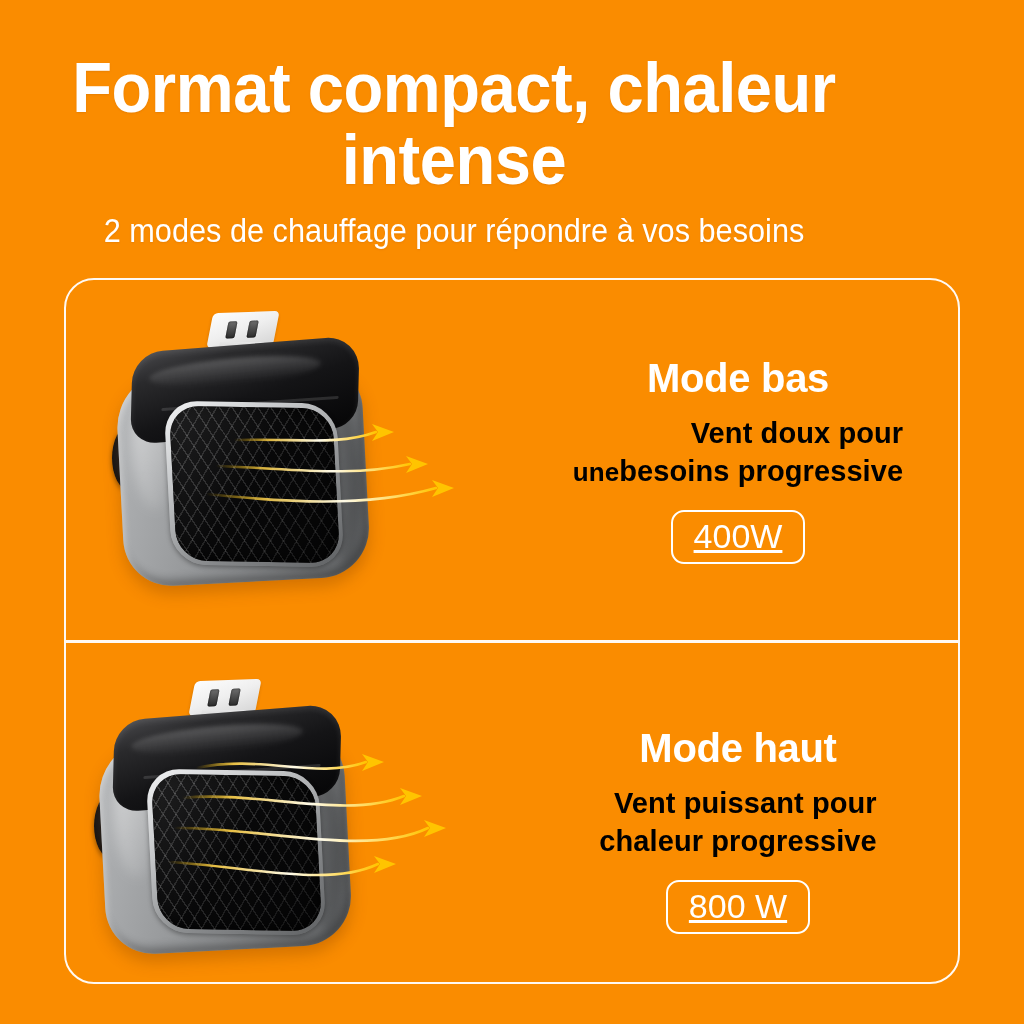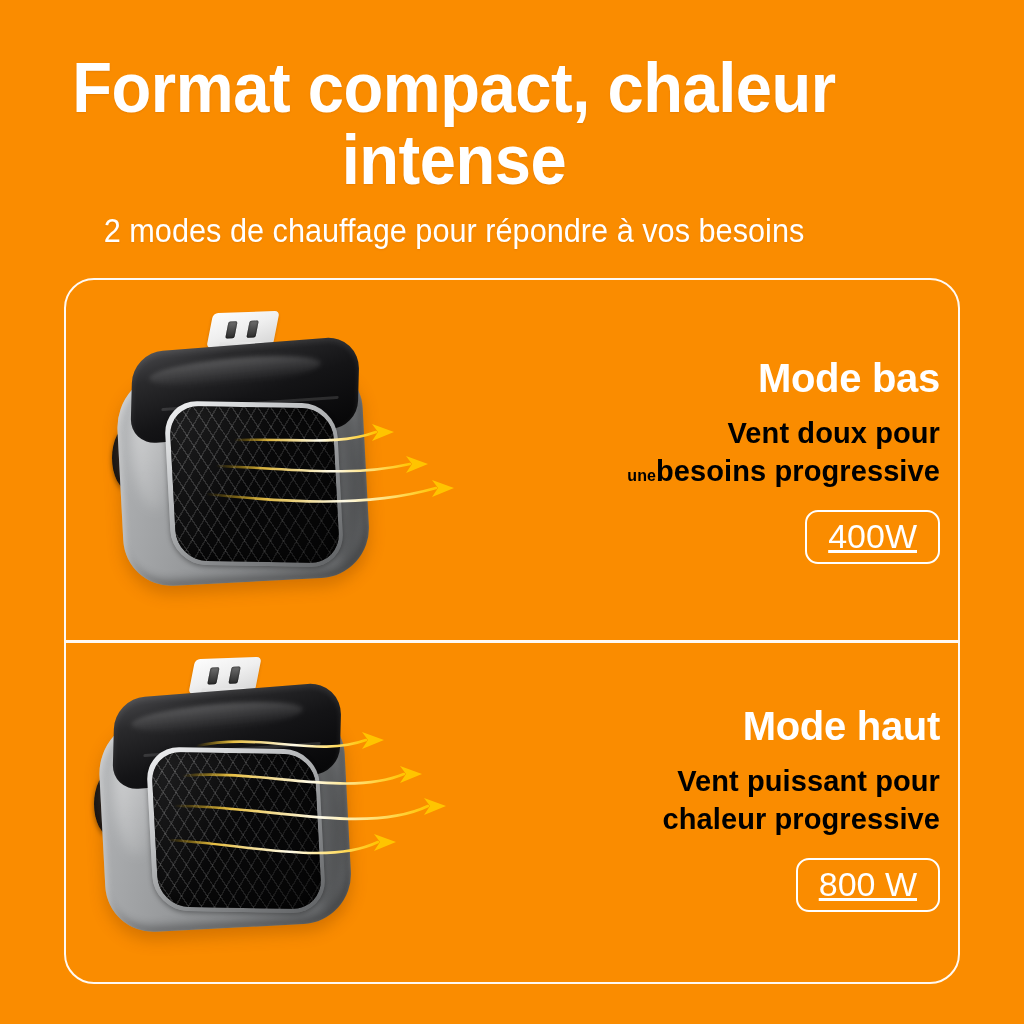--- a/index.html
+++ b/index.html
@@ -50,56 +50,56 @@
   }
 
   .mode-row {
     position:absolute;
     left:0; width:896px;
     height:360px;
     display:flex;
     align-items:center;
   }
   .row-low  { top:0; }
-  .row-high { top:348px; }
+  .row-high { top:370px; }
 
   .device-col {
     width:470px; height:100%;
     position:relative;
     flex:none;
   }
   .text-col {
     flex:1;
     height:100%;
     position:relative;
     padding-right:22px;
     display:flex;
     flex-direction:column;
     justify-content:center;
-    align-items:flex-end;
+    align-items:center;
   }
 
   .mode-title {
     font-size:40px;
     font-weight:700;
     color:#fff;
     letter-spacing:-0.3px;
     text-align:right;
     white-space:nowrap;
   }
   .mode-desc {
     margin-top:14px;
     font-size:29px;
     font-weight:700;
     color:#000000;
     line-height:1.28;
     text-align:right;
     letter-spacing:0.1px;
   }
-  .mode-desc .lead { font-size:16px; }
+  .mode-desc .lead { font-size:26px; }
   .badge {
     margin-top:20px;
     border:2.3px solid #fff;
     border-radius:13px;
     color:#fff;
     font-size:34px;
     font-weight:400;
     padding:7px 21px 9px 21px;
     line-height:1;
     display:inline-block;

